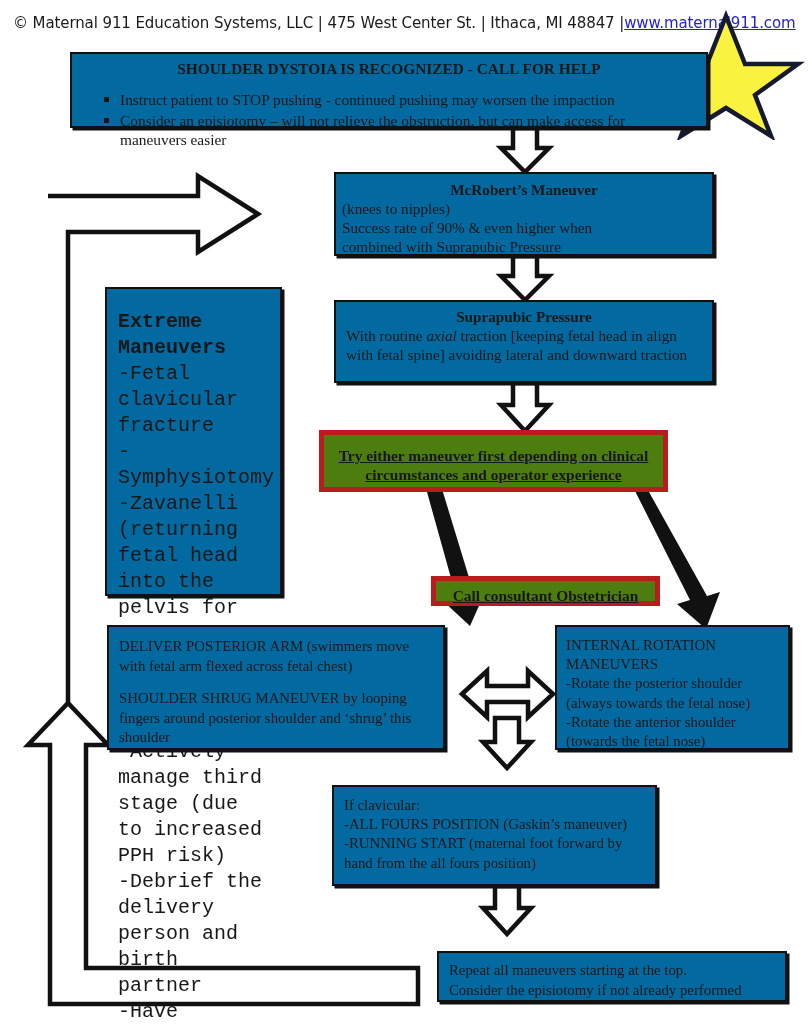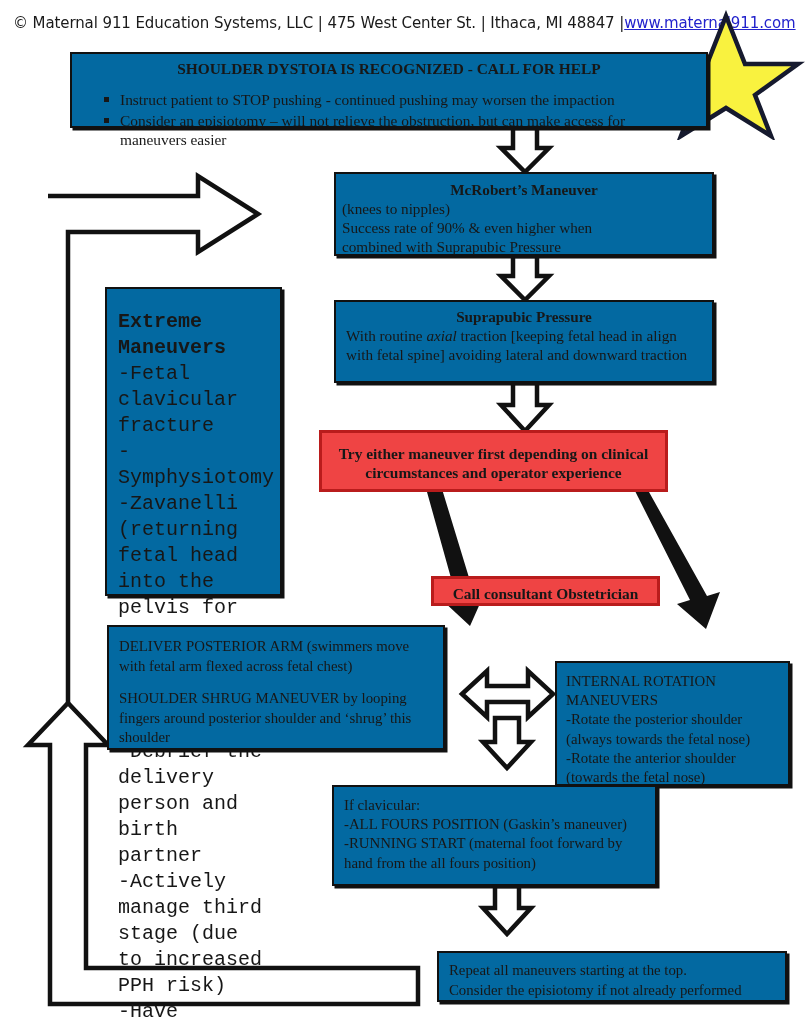--- a/index.html
+++ b/index.html
@@ -23,21 +23,21 @@
 
   
   .box {
     position: absolute;
     border: 2.5px solid #111;
     background: #0369a1;
     color: #171717;
     line-height: 1.26;
   }
   .box.shadow { box-shadow: 2.5px 2.5px 0 0 #111; }
-  .peach { background: #ef4444; border: 3px solid #b91c1c; }
+  .peach { background: #4d7c0f; border: 5px solid #b91c1c; text-decoration: underline; }
 
   .ttl { font-weight: bold; text-align: center; }
   .ctr { }
   .b   { font-weight: bold; }
   .u   { font-style: italic; }
 
   
   ul.sq { list-style: none; margin: 12px; padding: 0 8px 0 30px; }
   ul.sq li { position: relative; padding-left: 2px; margin-top: 1px; }
   ul.sq li::before {
@@ -119,34 +119,34 @@
     <div class="ttl">Call consultant Obstetrician</div>
   </div>
 
   <div class="box shadow" style="left:105px; top:287px; width:177px; height:309px; padding:20px 8px 0 11px; font-size:20px; line-height:1.3;font-family:Liberation Mono, monospace;">
     <div class="b">Extreme Maneuvers</div>
     <div>-Fetal clavicular fracture</div>
     <div>-Symphysiotomy</div>
     <div>-Zavanelli (returning fetal head into the pelvis for cesarean delivery)</div>
     <div style="height:14px;"></div>
     <div class="b">Post Delivery:</div>
+    <div>-Actively manage third stage (due to increased PPH risk)</div>
     <div>-Debrief the delivery person and birth partner</div>
-    <div>-Actively manage third stage (due to increased PPH risk)</div>
     <div>-Have neonate examined for brachial plexus injury</div>
     <div style="height:14px;"></div>
     <div class="b">DOCUMENT</div>
   </div>
 
   <div class="box shadow" style="left:107px; top:625px; width:338px; height:125px; padding:10px 9px 0 10px; font-size:14.8px; line-height:1.32;">
     <div>DELIVER POSTERIOR ARM (swimmers move with fetal arm flexed across fetal chest)</div>
     <div style="height:13px;"></div>
     <div>SHOULDER SHRUG MANEUVER by looping fingers around posterior shoulder and ‘shrug’ this shoulder</div>
   </div>
 
-  <div class="box shadow" style="left:555px; top:661px; width:235px; height:125px; padding:9px 6px 0 9px; font-size:14.8px; line-height:1.3;">
+  <div class="box shadow" style="left:555px; top:625px; width:235px; height:125px; padding:9px 6px 0 9px; font-size:14.8px; line-height:1.3;">
     <div>INTERNAL ROTATION</div>
     <div>MANEUVERS</div>
     <div>-Rotate the posterior shoulder</div>
     <div>(always towards the fetal nose)</div>
     <div>-Rotate the anterior shoulder</div>
     <div>(towards the fetal nose)</div>
   </div>
 
   <div class="box shadow" style="left:332px; top:785px; width:325px; height:101px; padding:9px 8px 0 10px; font-size:14.8px; line-height:1.3;">
     <div>If clavicular:</div>

